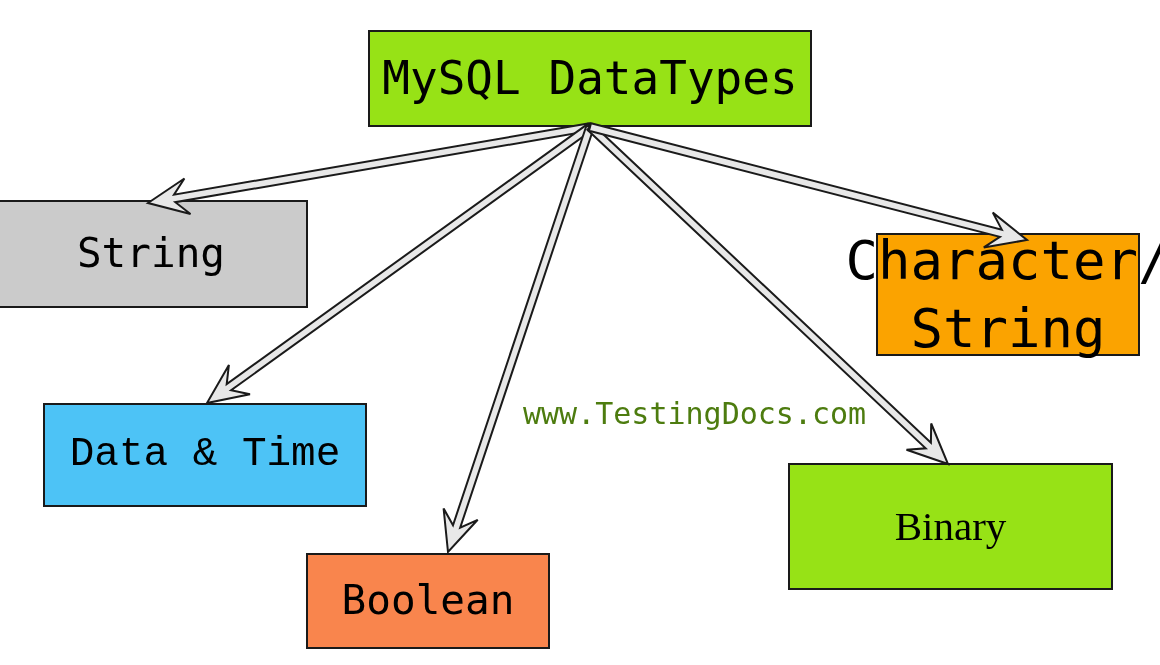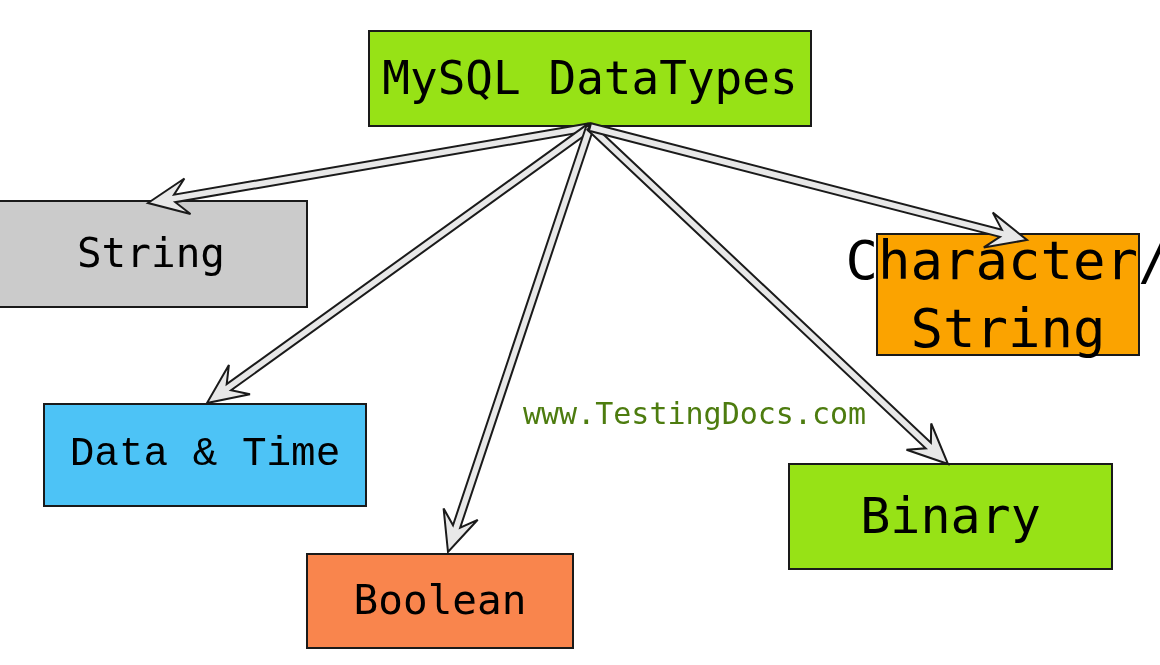--- a/index.html
+++ b/index.html
@@ -19,22 +19,22 @@
     z-index:1;
   }
   .node .label{
     white-space:pre-line;
     text-align:center;
     line-height:1.25;
   }
   .node-root{left:368px;top:30px;width:444px;height:97px;font-size:46px;}
   .node-numeric{left:-6px;top:200px;width:314px;height:108px;font-size:41px;}
   .node-date-time{left:43px;top:403px;width:324px;height:104px;font-size:41px;}
-  .node-boolean{left:306px;top:553px;width:268px;height:96px;font-size:41px;}
-  .node-binary{left:788px;top:463px;width:325px;height:107px;font-size:50px;}
+  .node-boolean{left:306px;top:553px;width:244px;height:96px;font-size:41px;}
+  .node-binary{left:788px;top:463px;width:325px;height:127px;font-size:41px;font-family:Liberation Serif, serif;}
   .node-character-string{left:876px;top:233px;width:264px;height:123px;font-size:54px;}
   .watermark{
     position:absolute;
     left:523px;top:396px;
     font-size:30px;
     letter-spacing:0px;
     z-index:0;
   }
   .edges{
     position:absolute;

